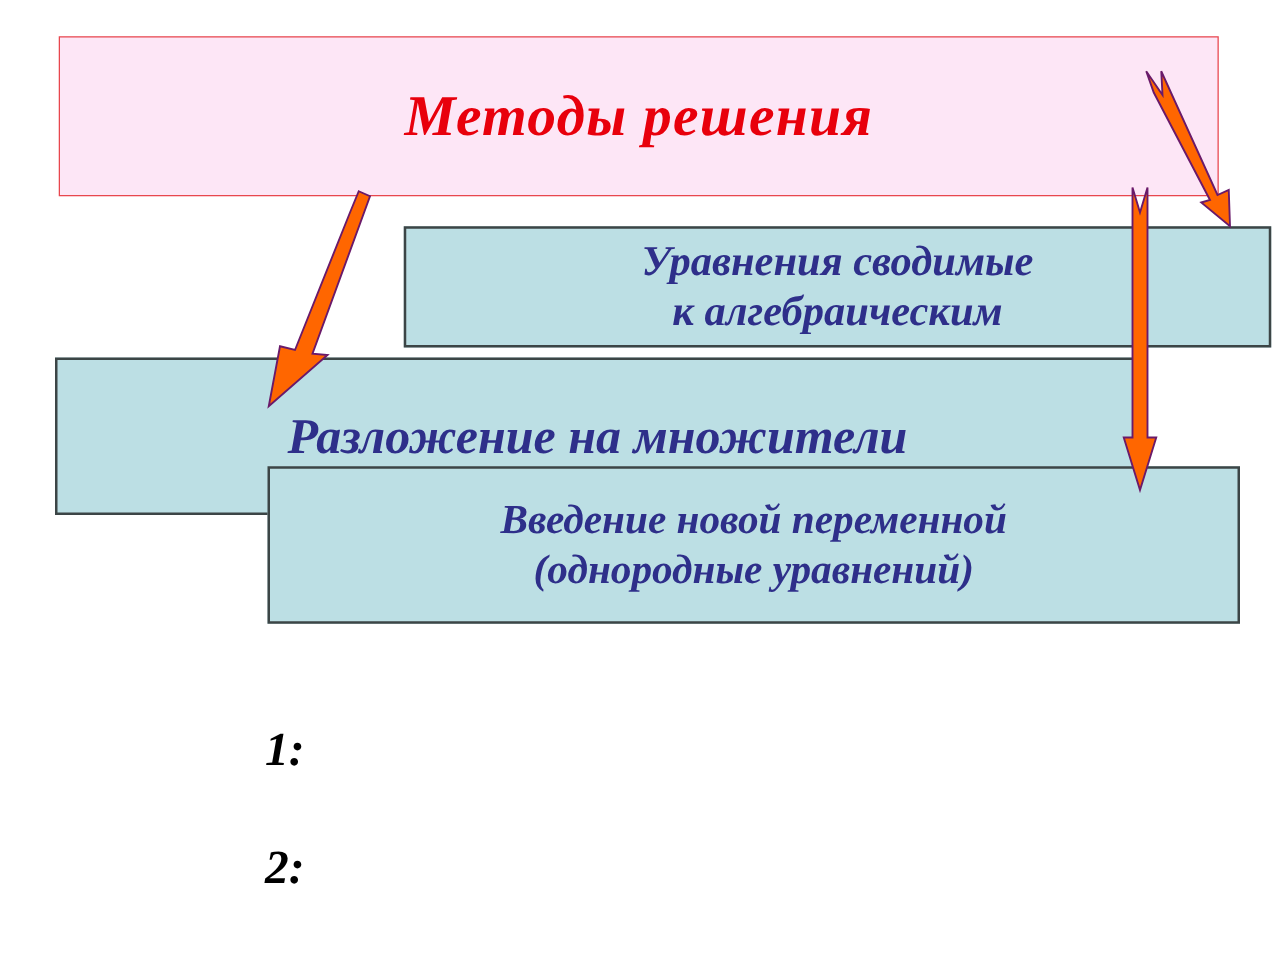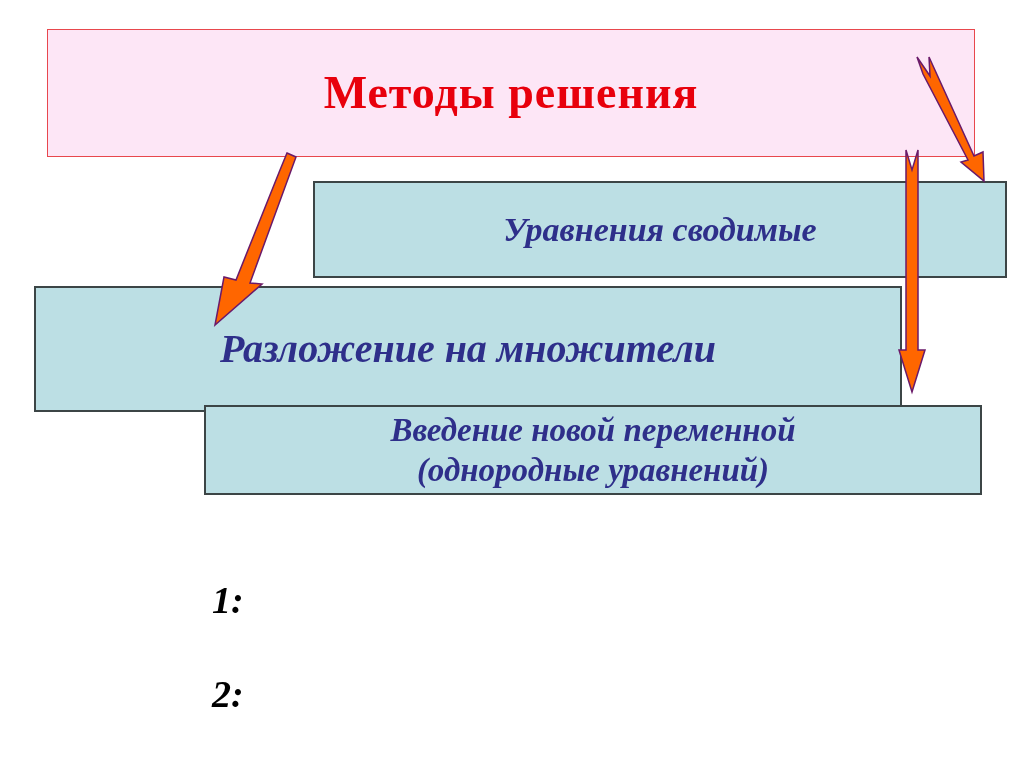--- a/index.html
+++ b/index.html
@@ -1,43 +1,44 @@
 <!DOCTYPE html>
 <html><head>
 <meta charset="utf-8">
 <style>
   html,body{margin:0;padding:0;}
   body{width:1024px;height:767px;background:#ffffff;position:relative;overflow:hidden;font-family:"Liberation Serif","DejaVu Serif",serif;}
   .box{position:absolute;box-sizing:border-box;display:flex;flex-direction:column;align-items:center;justify-content:center;text-align:center;}
   .title-box{left:47px;top:29px;width:928px;height:128px;background:#fde6f6;border:1px solid #e8474d;}
-  .title-box .line{color:#e8000c;font-weight:bold;font-size:46px;line-height:52px;letter-spacing:1px;}
-  .method{background:#bcdfe4;border:2px solid #3c4546;}
+  .title-box .line{color:#e8000c;font-weight:bold;font-style:italic;font-size:46px;line-height:52px;letter-spacing:1px;}
+  .method{background:#bcdfe4;border:2px solid #3c4546;margin-left:10px;}
   .method .line{color:#2e2f8a;font-weight:bold;font-style:italic;}
   .m1{left:313px;top:181px;width:694px;height:97px;}
   .m1 .line{font-size:34px;line-height:40px;}
   .m2{left:34px;top:286px;width:868px;height:126px;}
   .m2 .line{font-size:40px;line-height:46px;}
-  .m3{left:204px;top:405px;width:778px;height:90px;}
+  .m3{left:204px;top:373px;width:778px;height:126px;}
   .m3 .line{font-size:33px;line-height:40px;}
   .eq{position:absolute;left:212px;display:flex;align-items:baseline;color:#000;}
   .eq .num{font-weight:bold;font-style:italic;font-size:38px;width:66px;font-family:"Liberation Serif",serif;}
   .eq .formula{font-size:46px;font-family:"Liberation Serif",serif;white-space:pre;}
   .eq1{top:578px;}
   .eq2{top:672px;}
   svg.arrows{position:absolute;left:0;top:0;}
 </style>
 </head>
 <body>
 
 <div class="box title-box">
   <div class="line">Методы решения</div>
 </div>
 
 <div class="box method m1">
   <div class="line">Уравнения сводимые</div>
+  <div class="line">к алгебраическим</div>
 </div>
 
 <div class="box method m2">
   <div class="line">Разложение на множители</div>
 </div>
 
 <div class="box method m3">
   <div class="line">Введение новой переменной</div>
   <div class="line">(однородные уравнений)</div>
 </div>

